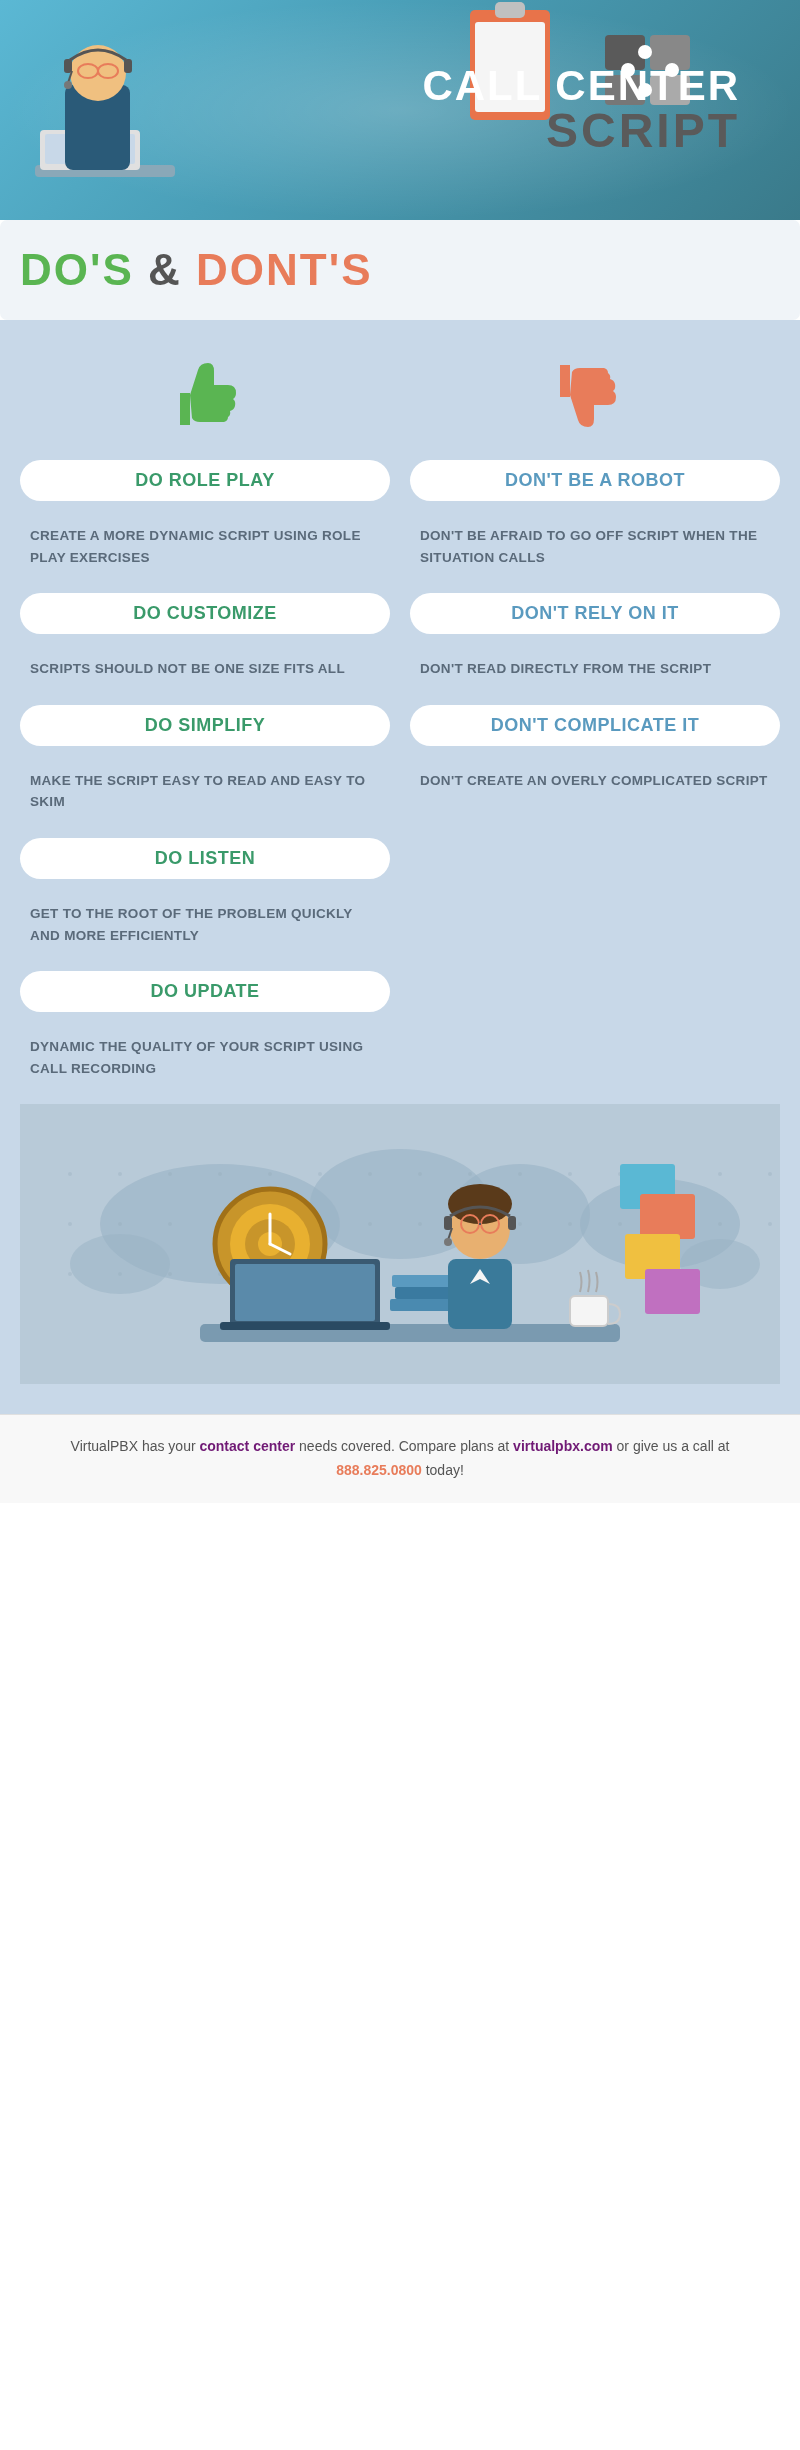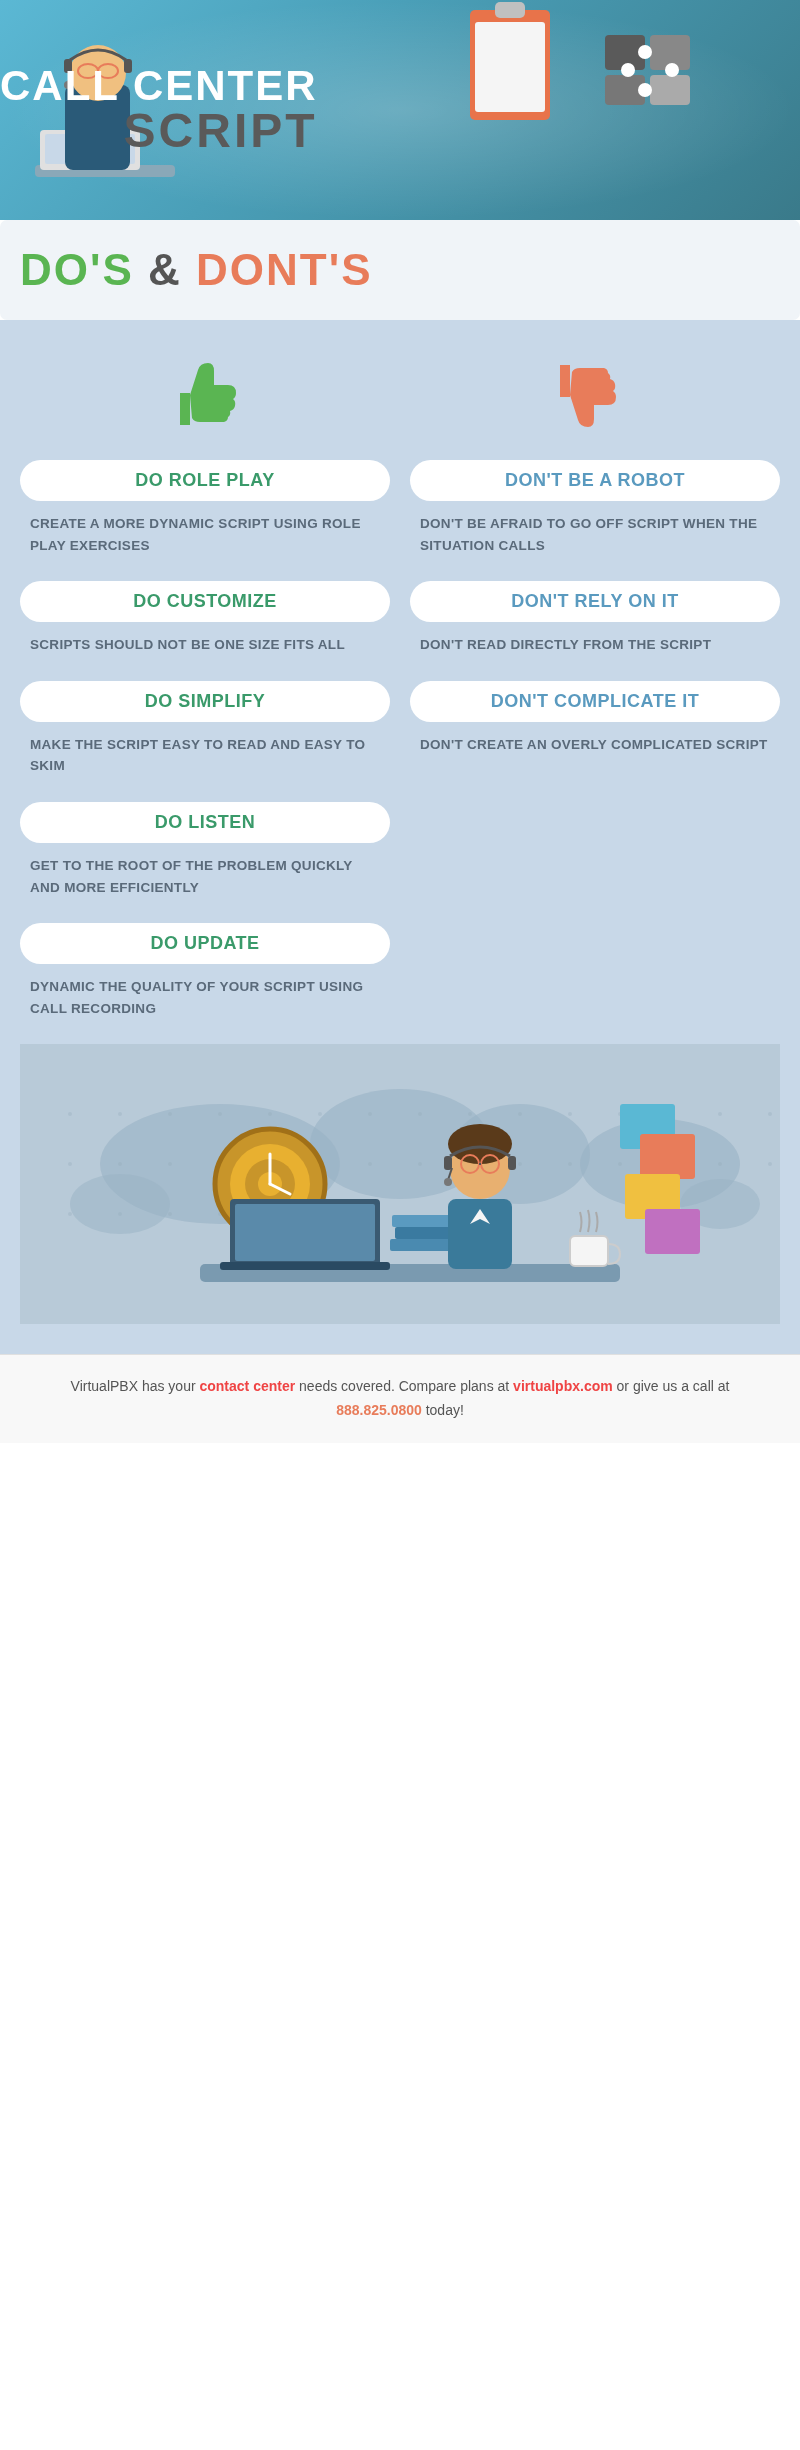--- a/index.html
+++ b/index.html
@@ -11,20 +11,21 @@
 
     
     .header {
       background: linear-gradient(135deg, #5bb8d4 0%, #4a9fb8 40%, #3a7a8a 100%);
       width: 100%;
       height: 220px;
       position: relative;
       overflow: hidden;
       display: flex;
       align-items: center;
+      justify-content: flex-end;
       padding-right: 60px;
     }
     .header-bg-map {
       position: absolute;
       top: 0; left: 0; right: 0; bottom: 0;
       opacity: 0.2;
       background: radial-gradient(ellipse at center, #fff 0%, transparent 70%);
     }
     .header-title {
       text-align: right;
@@ -149,21 +150,21 @@
     .item-block {
       margin-bottom: 25px;
     }
     .item-heading {
       background: #fff;
       border-radius: 25px;
       padding: 10px 15px;
       text-align: center;
       font-size: 18px;
       font-weight: 900;
-      margin-bottom: 12px;
+      margin-bottom: 24px;
       letter-spacing: 0.5px;
     }
     .col-left .item-heading {
       color: #3a9a6a;
     }
     .col-right .item-heading {
       color: #5a9abf;
     }
     .item-body {
       text-align: left;
@@ -209,21 +210,21 @@
       text-align: center;
       font-size: 14px;
       color: #555;
       line-height: 1.7;
       border-top: 1px solid #e0e0e0;
     }
     .footer strong {
       color: #333;
     }
     .footer a {
-      color: #ef4444;
+      color: #701a75;
       font-weight: 700;
       text-decoration: none;
     }
     .footer .phone {
       color: #e87c5a;
       font-weight: 700;
     }
   </style>
 </head>
 <body>

